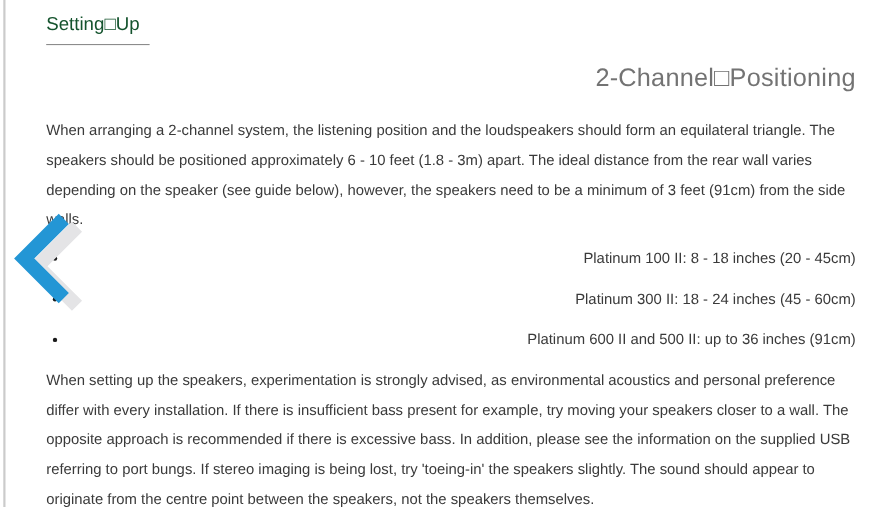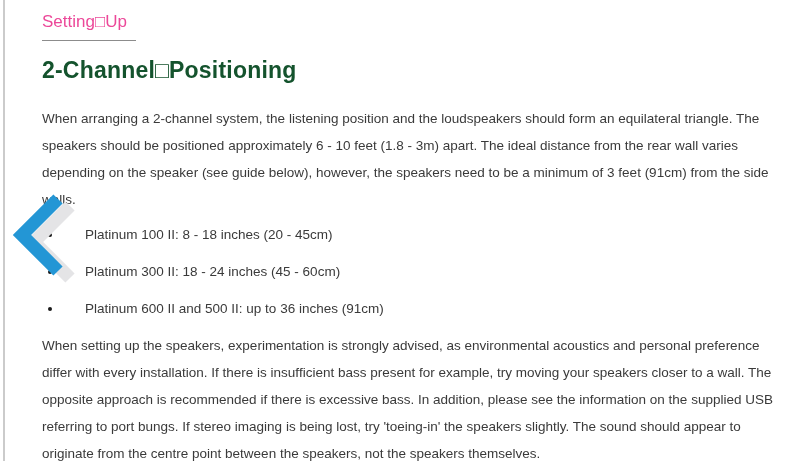--- a/index.html
+++ b/index.html
@@ -36,42 +36,44 @@
     position: relative;
     z-index: 1;
     padding: 12px 22px 0 42px;
   }
   h3.section-label {
     display: inline-block;
     margin: 0;
     font-size: 17px;
     line-height: 1.2;
     font-weight: 400;
-    color: #ec4899;
+    color: #14532d;
     padding: 0 9px 8px 0;
     border-bottom: 1px solid #8c8c8c;
   }
   h1.page-title {
     margin: 16px 0 0 0;
     font-size: 23px;
     line-height: 1.2;
-    font-weight: 700;
-    color: #14532d;
+    font-weight: 400;
+    color: #737373;
     letter-spacing: 0.2px;
+    text-align: right;
   }
   p.body-text {
     font-size: 13.5px;
     line-height: 27px;
     margin: 0;
   }
   p.intro { margin-top: 20px; }
   ul.speaker-list {
     list-style: none;
     margin: 8px 0 0 0;
     padding: 0;
+    text-align: right;
   }
   ul.speaker-list li {
     position: relative;
     padding-left: 43px;
     font-size: 13.5px;
     line-height: 27px;
     margin-bottom: 10px;
   }
   ul.speaker-list li .dot {
     position: absolute;

